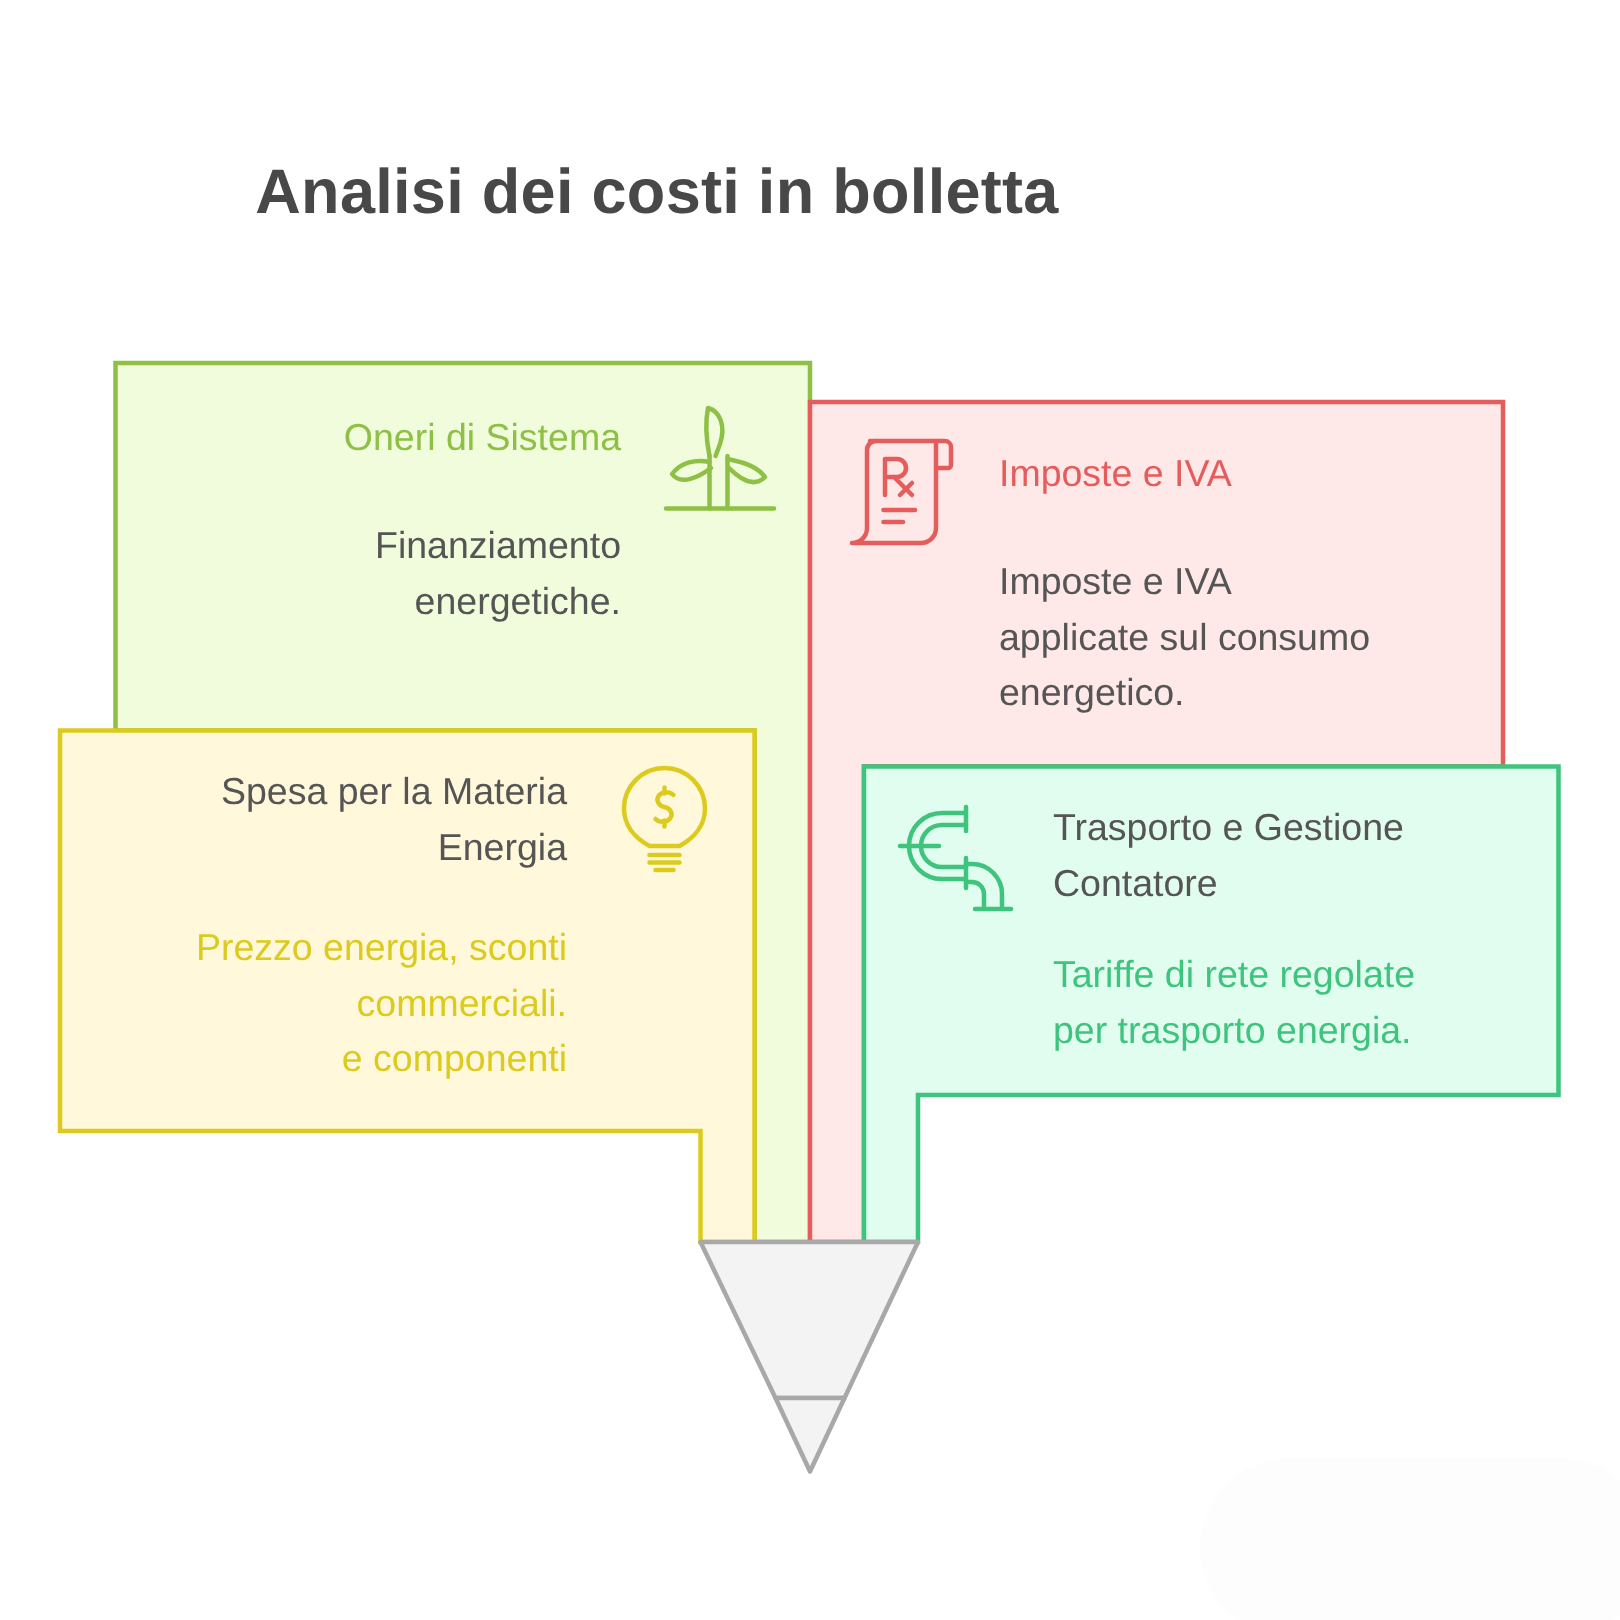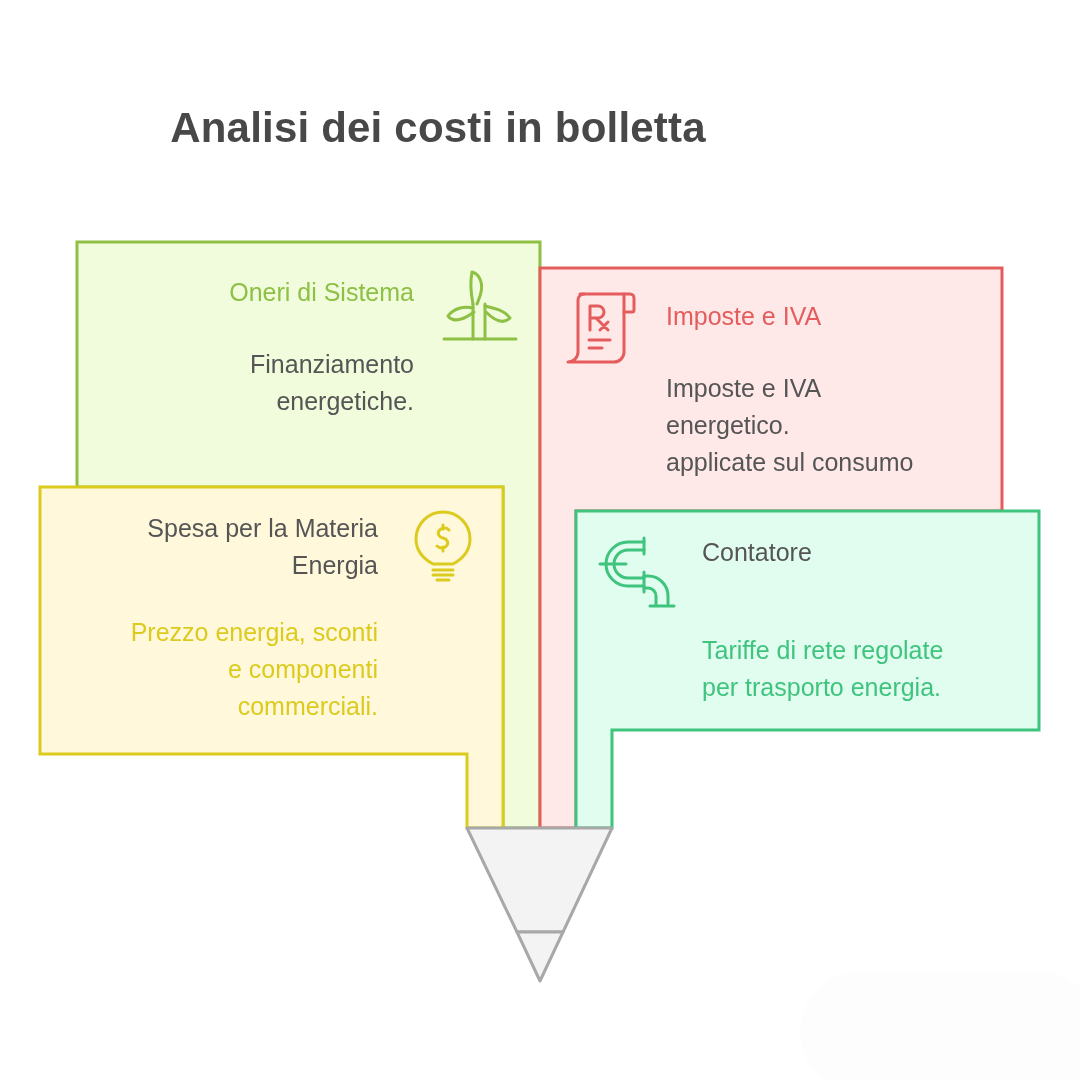--- a/index.html
+++ b/index.html
@@ -40,46 +40,47 @@
   <path d="M4 73 H76"></path>
   <path d="M33 73 V38 M45 73 V38"></path>
   <path d="M33 38 C31 28 30 16 32 6 C40 8 44 18 40 30 L37 38"></path>
   <path d="M33 42 C24 40 14 42 8 50 C14 58 26 52 34 46"></path>
   <path d="M45 40 C54 42 64 44 70 52 C62 60 52 52 46 46"></path>
 </svg>
 
 <div class="txt l" style="left:666px; top:298px; width:320px; color:#e55c5c;">Imposte e IVA</div>
 <div class="txt l" style="left:666px; top:370px; width:320px; color:#555555;">
   <div>Imposte e IVA</div>
+  <div>applicate sul consumo</div>
   <div>energetico.</div>
-  <div>applicate sul consumo</div>
 </div>
 <svg class="icon" style="left:564px; top:290px;" width="76" height="78" viewBox="0 0 76 78" fill="none" stroke="#e55c5c" stroke-width="3" stroke-linecap="round" stroke-linejoin="round">
   <path d="M16 4 H66 A4 4 0 0 1 70 8 V20 A2 2 0 0 1 68 22 H60"></path>
   <path d="M60 4 V62 A10 10 0 0 1 50 72 H4 A10 10 0 0 0 14 62 V10 A6 6 0 0 1 20 4"></path>
   <path d="M26 40 V16 H34 A6 6 0 0 1 34 28 H26 M32 28 L44 40 M36 40 L44 32 M44 40 L36 32"></path>
   <path d="M25 50 H46 M25 58 H38"></path>
 </svg>
 
 <div class="txt r" style="left:70px; top:510px; width:308px; color:#555555;">
   <div>Spesa per la Materia</div>
   <div>Energia</div>
 </div>
 <div class="txt r" style="left:70px; top:614px; width:308px; color:#dccb1e;">
   <div>Prezzo energia, sconti</div>
+  <div>commerciali.</div>
   <div>e componenti</div>
-  <div>commerciali.</div>
 </div>
 <svg class="icon" style="left:410px; top:508px;" width="66" height="78" viewBox="0 0 66 78" fill="none" stroke="#dccb1e" stroke-width="3" stroke-linecap="round" stroke-linejoin="round">
   <path d="M23 56 C12 50 6 41 6 31 A27 27 0 0 1 60 31 C60 41 54 50 43 56 Z"></path>
   <path d="M23 62 H43 M23 67 H43 M27 72 H39"></path>
   <path d="M39 22 A6 5 0 1 0 33 30 A6 5 0 1 1 27 38 M33 17 V21 M33 39 V43"></path>
 </svg>
 
 <div class="txt l" style="left:702px; top:534px; width:320px; color:#555555;">
+  <div>Trasporto e Gestione</div>
   <div>Contatore</div>
 </div>
 <div class="txt l" style="left:702px; top:632px; width:320px; color:#3fc47e;">
   <div>Tariffe di rete regolate</div>
   <div>per trasporto energia.</div>
 </div>
 <svg class="icon" style="left:596px; top:532px;" width="82" height="80" viewBox="0 0 82 80" fill="none" stroke="#3fc47e" stroke-width="3" stroke-linecap="round" stroke-linejoin="round">
   <path d="M48 6 V22"></path>
   <path d="M48 10 H32 A22 22 0 0 0 10 32 M48 18 H32 A14 14 0 0 0 18 32"></path>
   <path d="M4 32 H30"></path>

